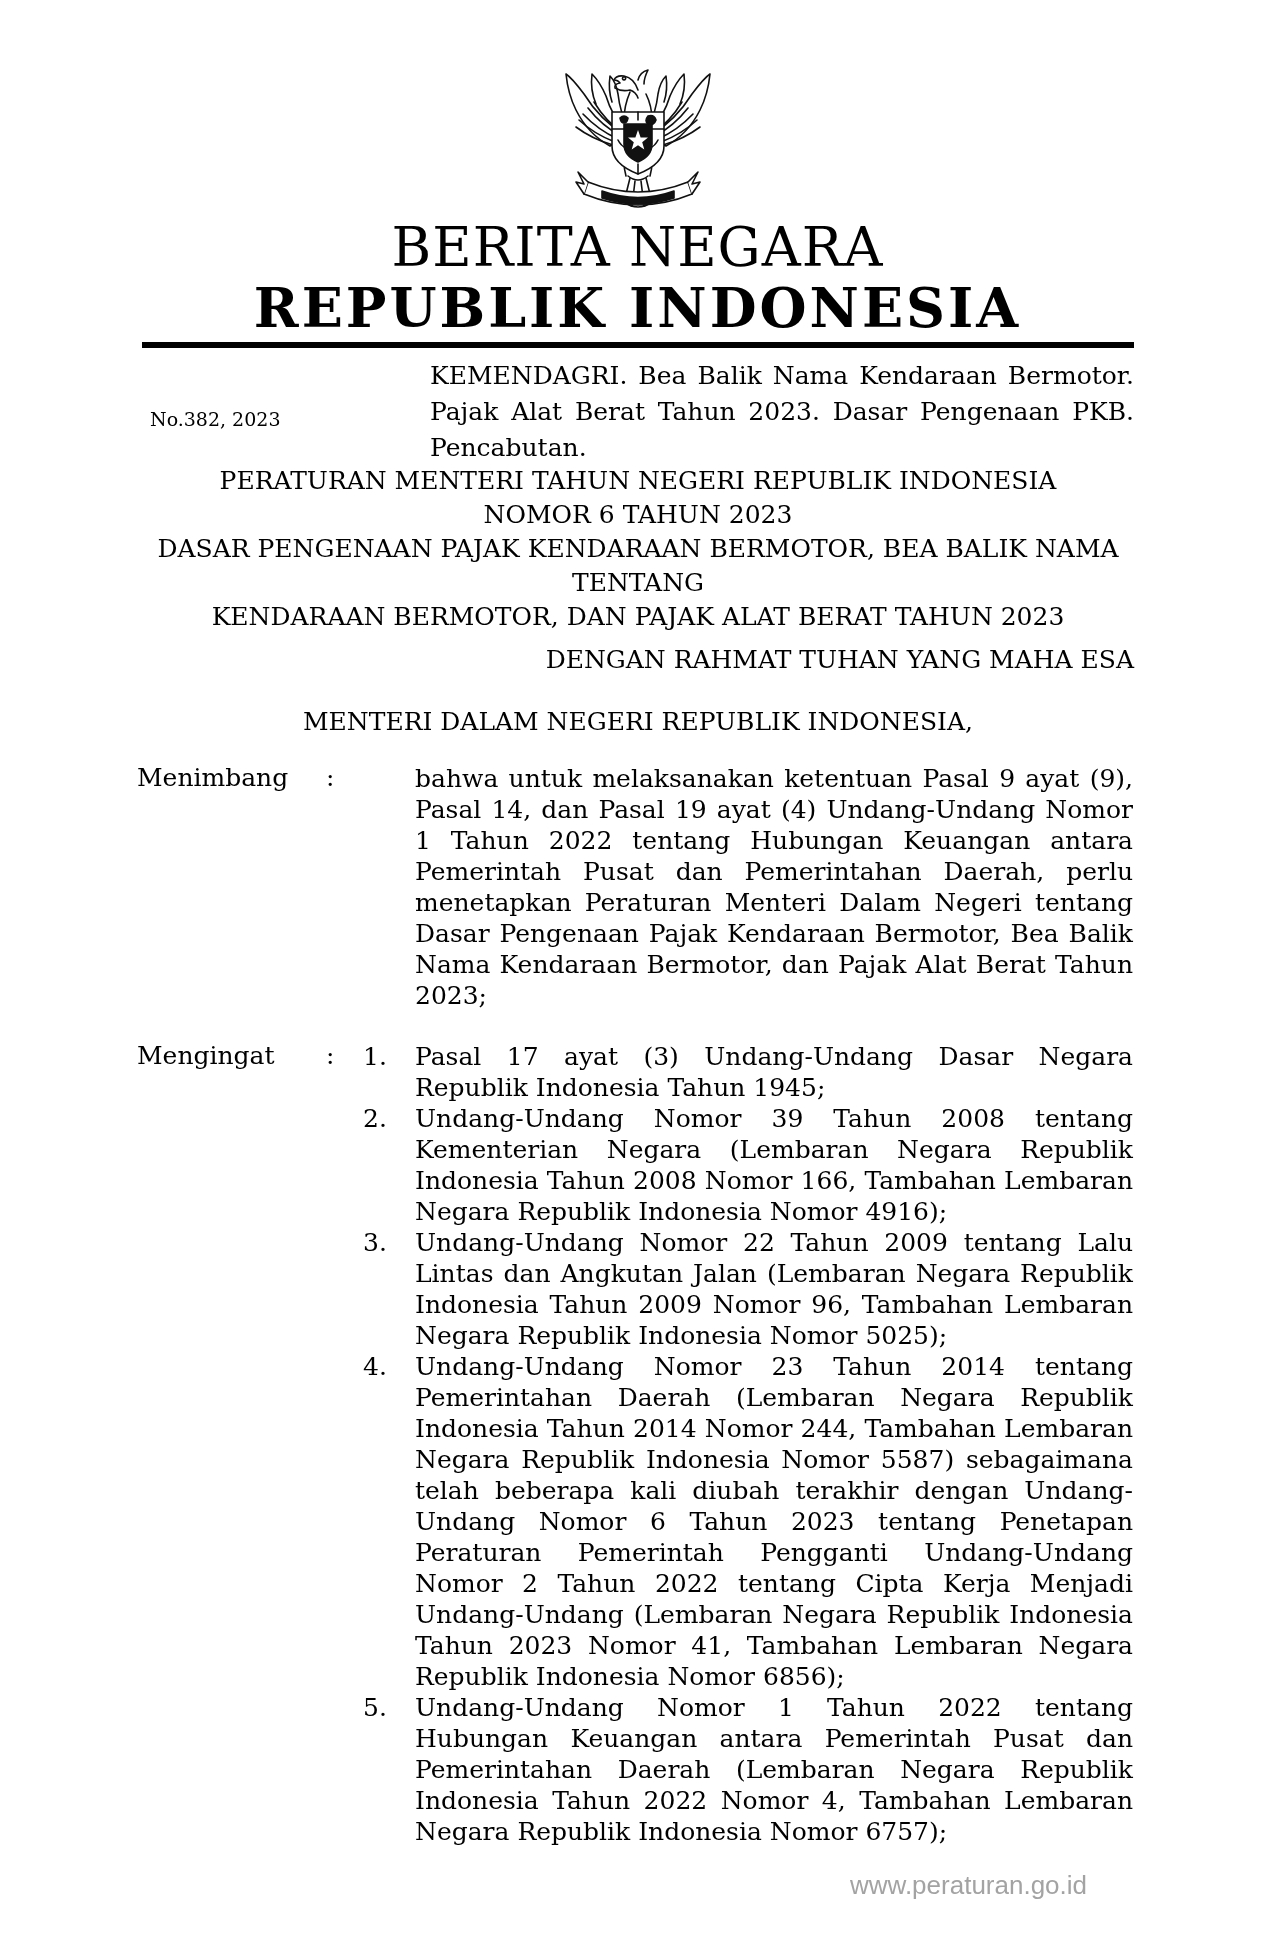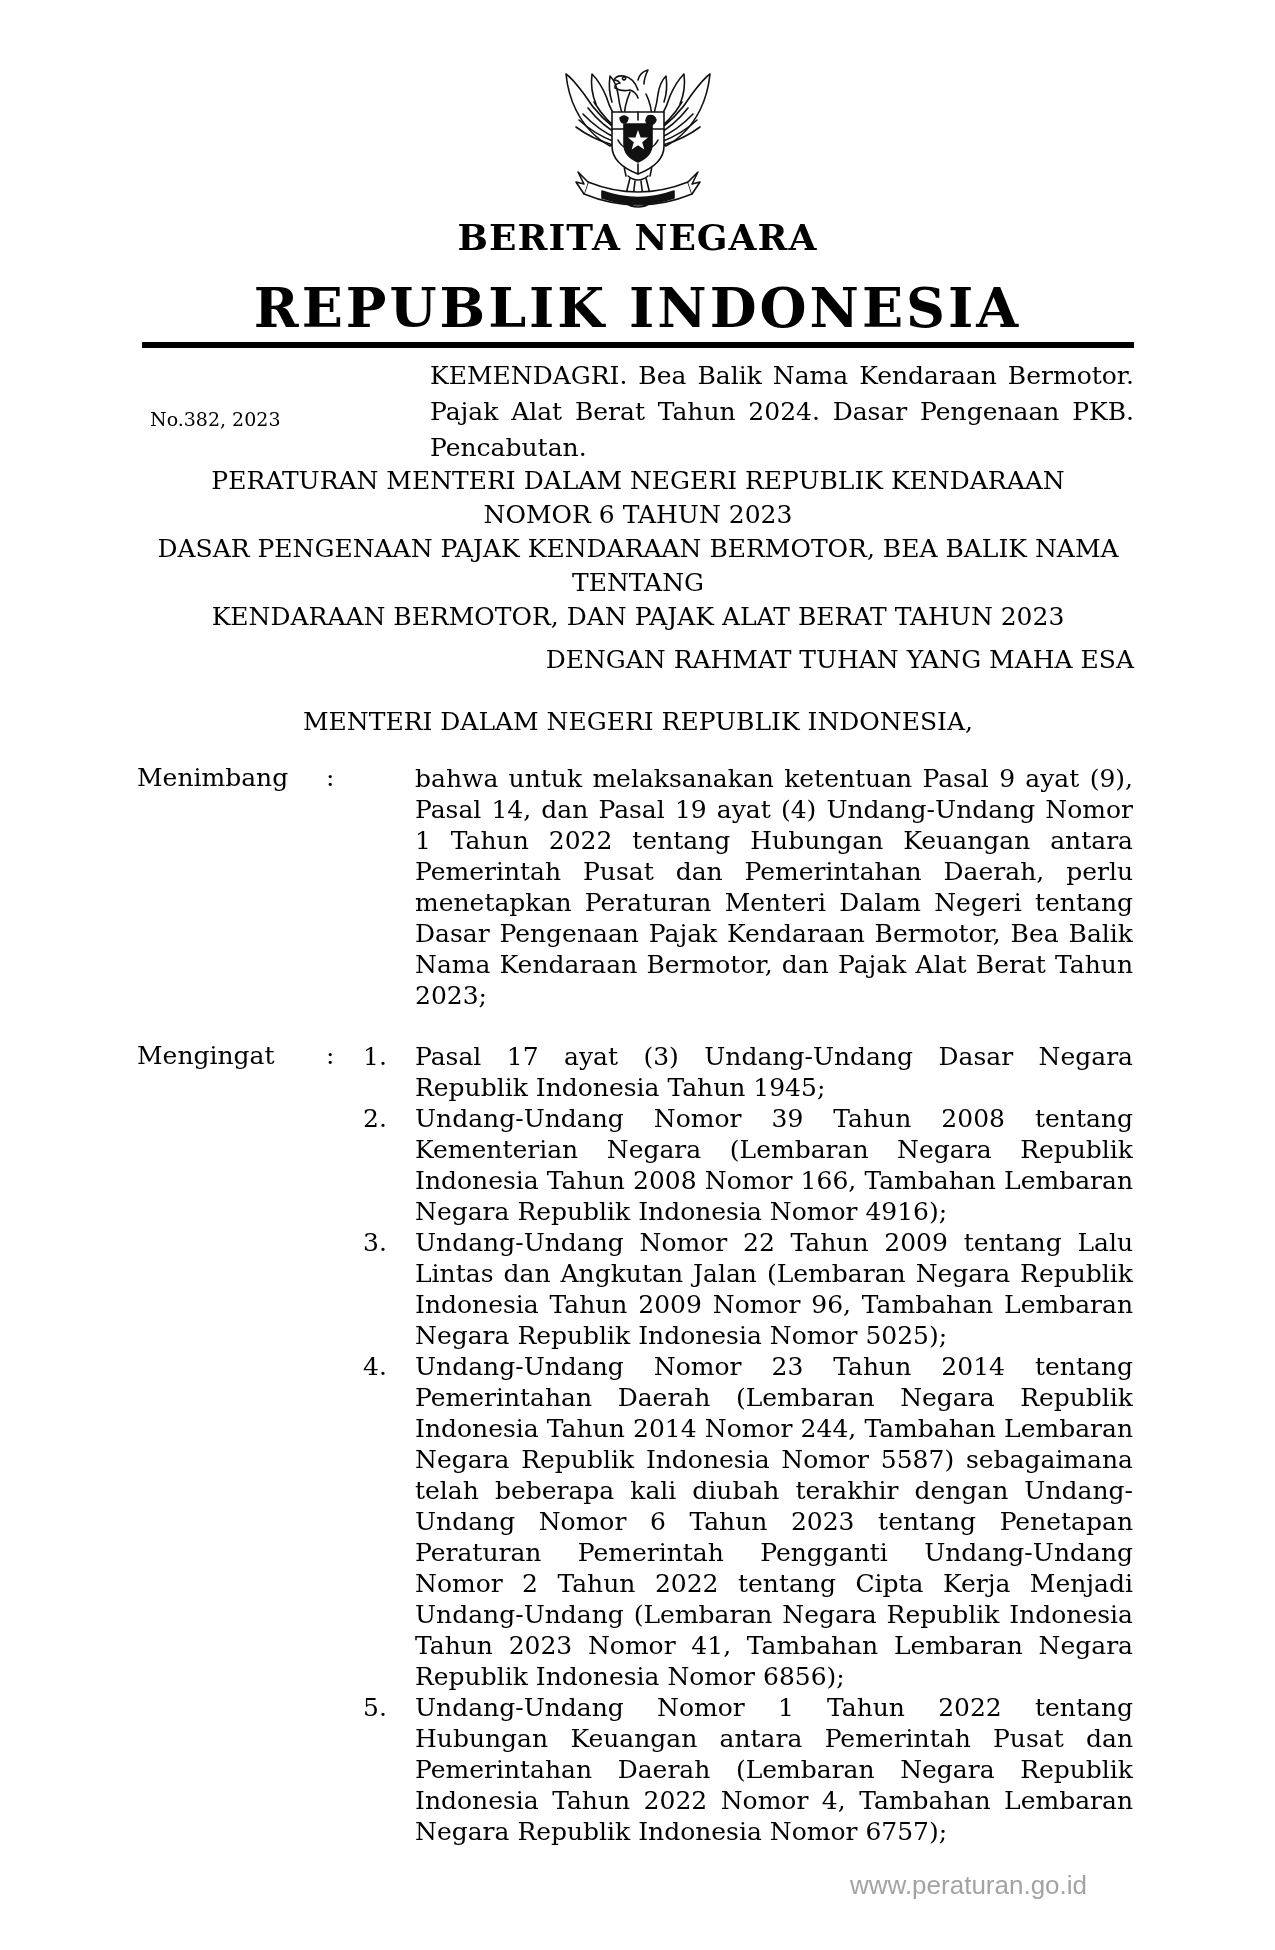--- a/index.html
+++ b/index.html
@@ -14,21 +14,21 @@
   .abs { position: absolute; }
 
   
   .emblem-wrap {
     top: 50px; left: 0; width: 100%;
     display: flex; justify-content: center;
   }
   .masthead-line1 {
     top: 216px; left: 0; width: 100%;
     text-align: center;
-    font-size: 36px; font-weight: bold;
+    font-size: 54px; font-weight: normal;
     letter-spacing: 1px;
     white-space: nowrap;
   }
   .masthead-line2 {
     top: 276px; left: 0; width: 100%;
     text-align: center;
     font-size: 54px; font-weight: bold;
     letter-spacing: 3px;
     white-space: nowrap;
   }
@@ -156,25 +156,25 @@
     </svg>
   </div>
 
   <div class="abs masthead-line1">BERITA NEGARA</div>
   <div class="abs masthead-line2">REPUBLIK INDONESIA</div>
 
   <div class="abs head-rule"></div>
 
   <div class="abs gazette">
     <div class="gazette-number">No.382, 2023</div>
-    <div class="gazette-abstract">KEMENDAGRI. Bea Balik Nama Kendaraan Bermotor. Pajak Alat Berat Tahun 2024. Dasar Pengenaan PKB. Pencabutan.</div>
+    <div class="gazette-abstract">KEMENDAGRI. Bea Balik Nama Kendaraan Bermotor. Pajak Alat Berat Tahun 2023. Dasar Pengenaan PKB. Pencabutan.</div>
   </div>
 
   <div class="abs title-block">
-    <div>PERATURAN MENTERI DALAM NEGERI REPUBLIK KENDARAAN</div>
+    <div>PERATURAN MENTERI TAHUN NEGERI REPUBLIK INDONESIA</div>
     <div>NOMOR 6 TAHUN 2023</div>
     <div>DASAR PENGENAAN PAJAK KENDARAAN BERMOTOR, BEA BALIK NAMA</div>
     <div>TENTANG</div>
     <div>KENDARAAN BERMOTOR, DAN PAJAK ALAT BERAT TAHUN 2023</div>
   </div>
 
   <div class="abs invocation">DENGAN RAHMAT TUHAN YANG MAHA ESA</div>
   <div class="abs authority">MENTERI DALAM NEGERI REPUBLIK INDONESIA,</div>
 
   <div class="abs clause menimbang">

